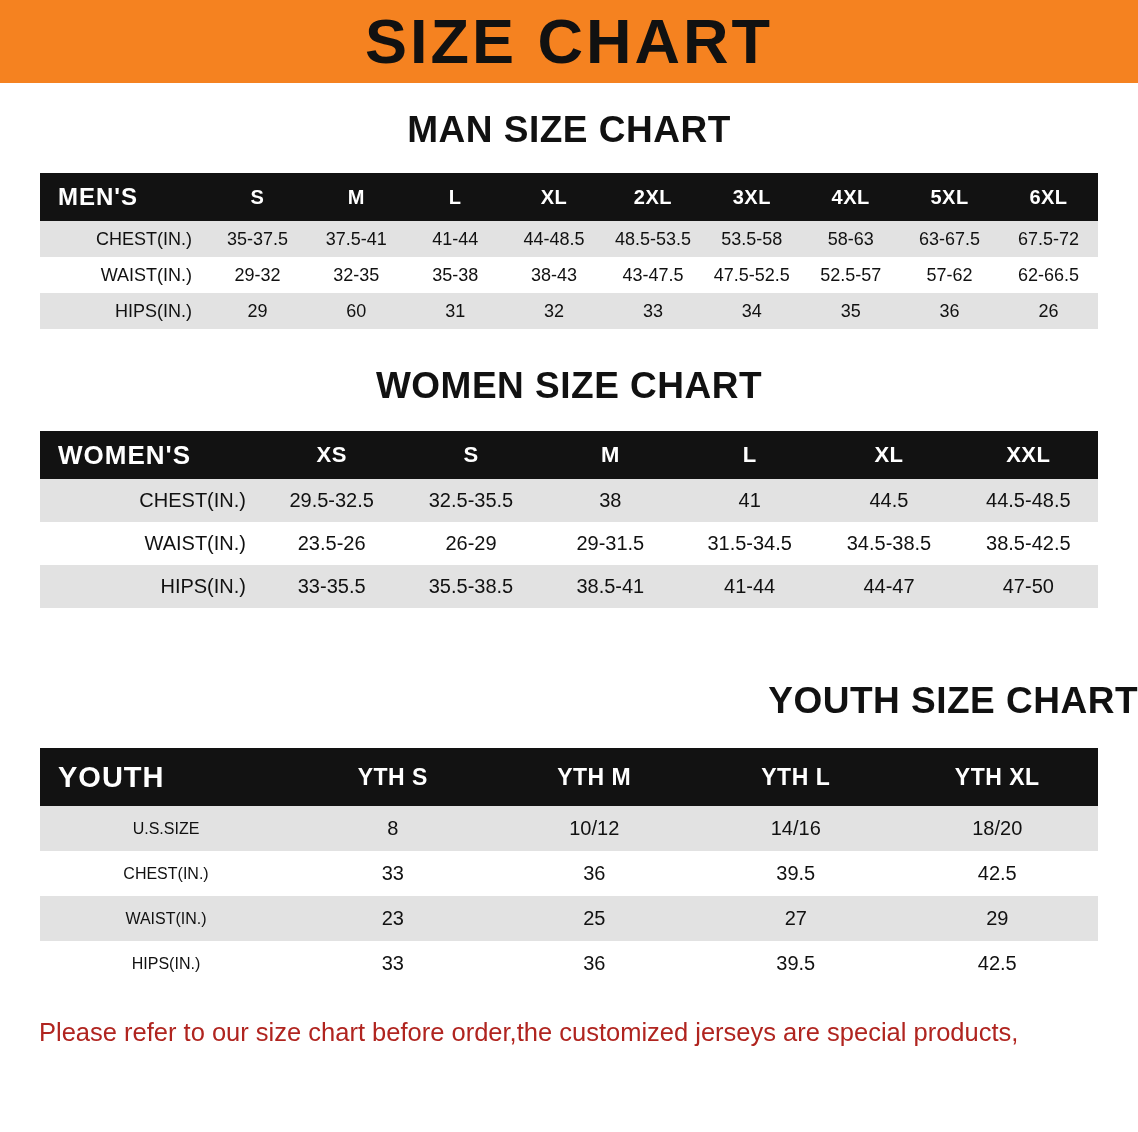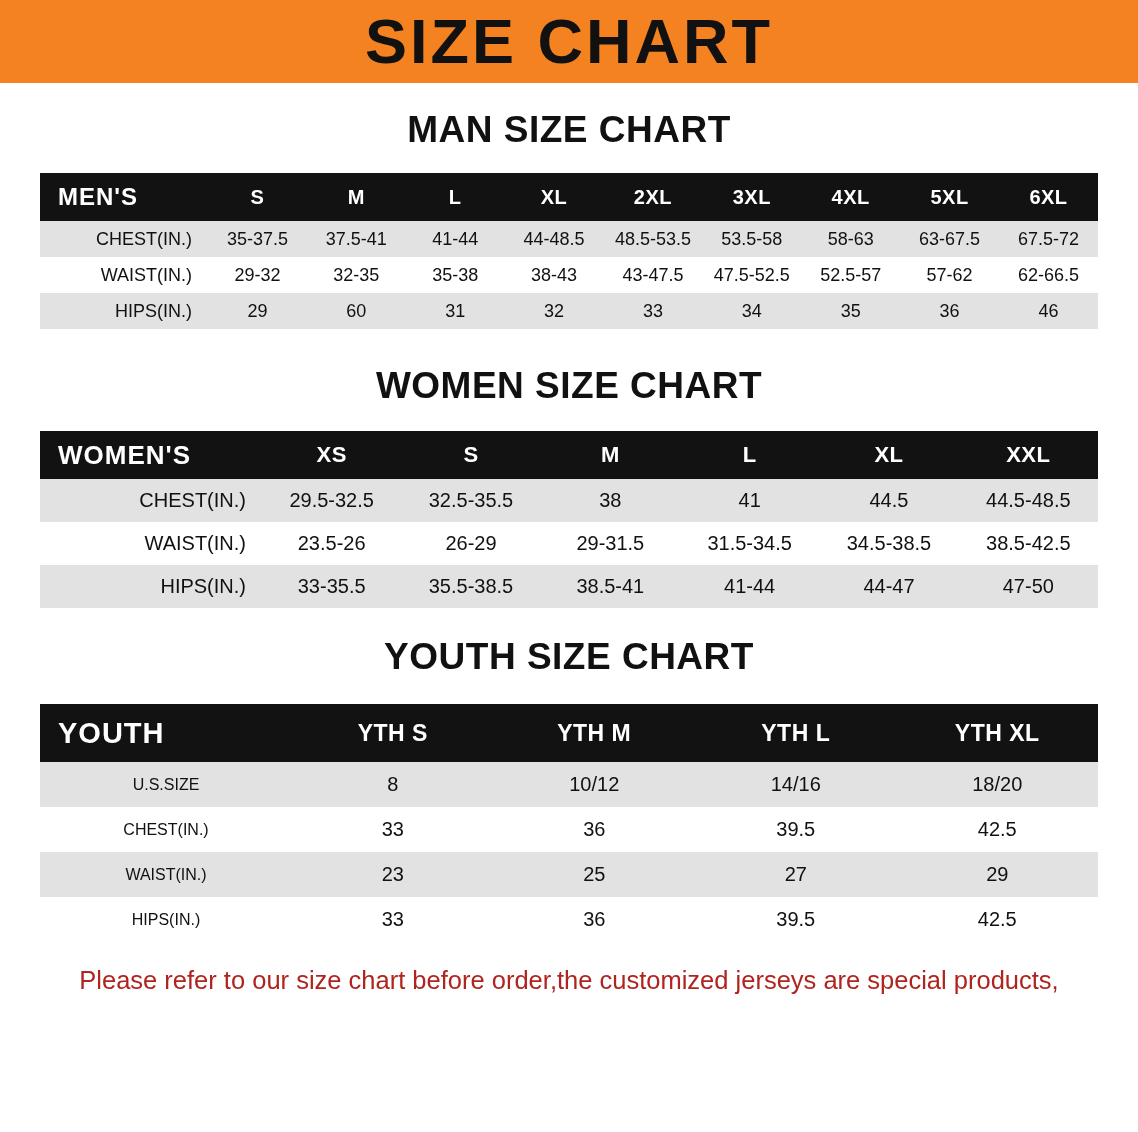--- a/index.html
+++ b/index.html
@@ -35,21 +35,21 @@
   
   .section-title {
     text-align: center;
     font-weight: bold;
     font-size: 37px;
     letter-spacing: 0.5px;
     color: #111111;
   }
   .title-man    { margin-top: 26px; margin-bottom: 22px; }
   .title-women  { margin-top: 36px; margin-bottom: 24px; }
-  .title-youth  { margin-top: 28px; margin-bottom: 26px; }
+  .title-youth  { margin-top: 72px; margin-bottom: 26px; text-align: right; }
 
   
   .table-wrap {
     width: 1058px;
     margin: 0 auto;
   }
   table {
     width: 100%;
     border-collapse: collapse;
     table-layout: fixed;
@@ -103,23 +103,22 @@
   .tbl-women tbody td.rowlabel { font-size: 20px; }
 
   .tbl-youth thead th { font-size: 23px; }
   .tbl-youth thead th.rowlabel { font-size: 29px; }
   .tbl-youth thead tr { height: 58px; }
   .tbl-youth tbody td { height: 45px; font-size: 20px; }
   .tbl-youth tbody td.rowlabel { font-size: 16px; text-align: center; padding-right: 0; }
 
   
   .note {
-    margin: 20px auto 0 auto;
+    margin: 28px auto 0 auto;
     width: 1060px;
-    text-align: center;
     color: #b0241f;
     font-size: 25.5px;
     line-height: 1.42;
   }
   .note div { white-space: nowrap; }
 </style>
 </head>
 <body>
 
 <div class="banner">
@@ -184,21 +183,21 @@
       <tr class="row-shade">
         <td class="rowlabel">HIPS(IN.)</td>
         <td>29</td>
         <td>60</td>
         <td>31</td>
         <td>32</td>
         <td>33</td>
         <td>34</td>
         <td>35</td>
         <td>36</td>
-        <td>46</td>
+        <td>26</td>
       </tr>
     </tbody>
   </table>
 </div>
 
 <div class="section-title title-women">WOMEN SIZE CHART</div>
 
 <div class="table-wrap">
   <table class="tbl-women">
     <colgroup>

